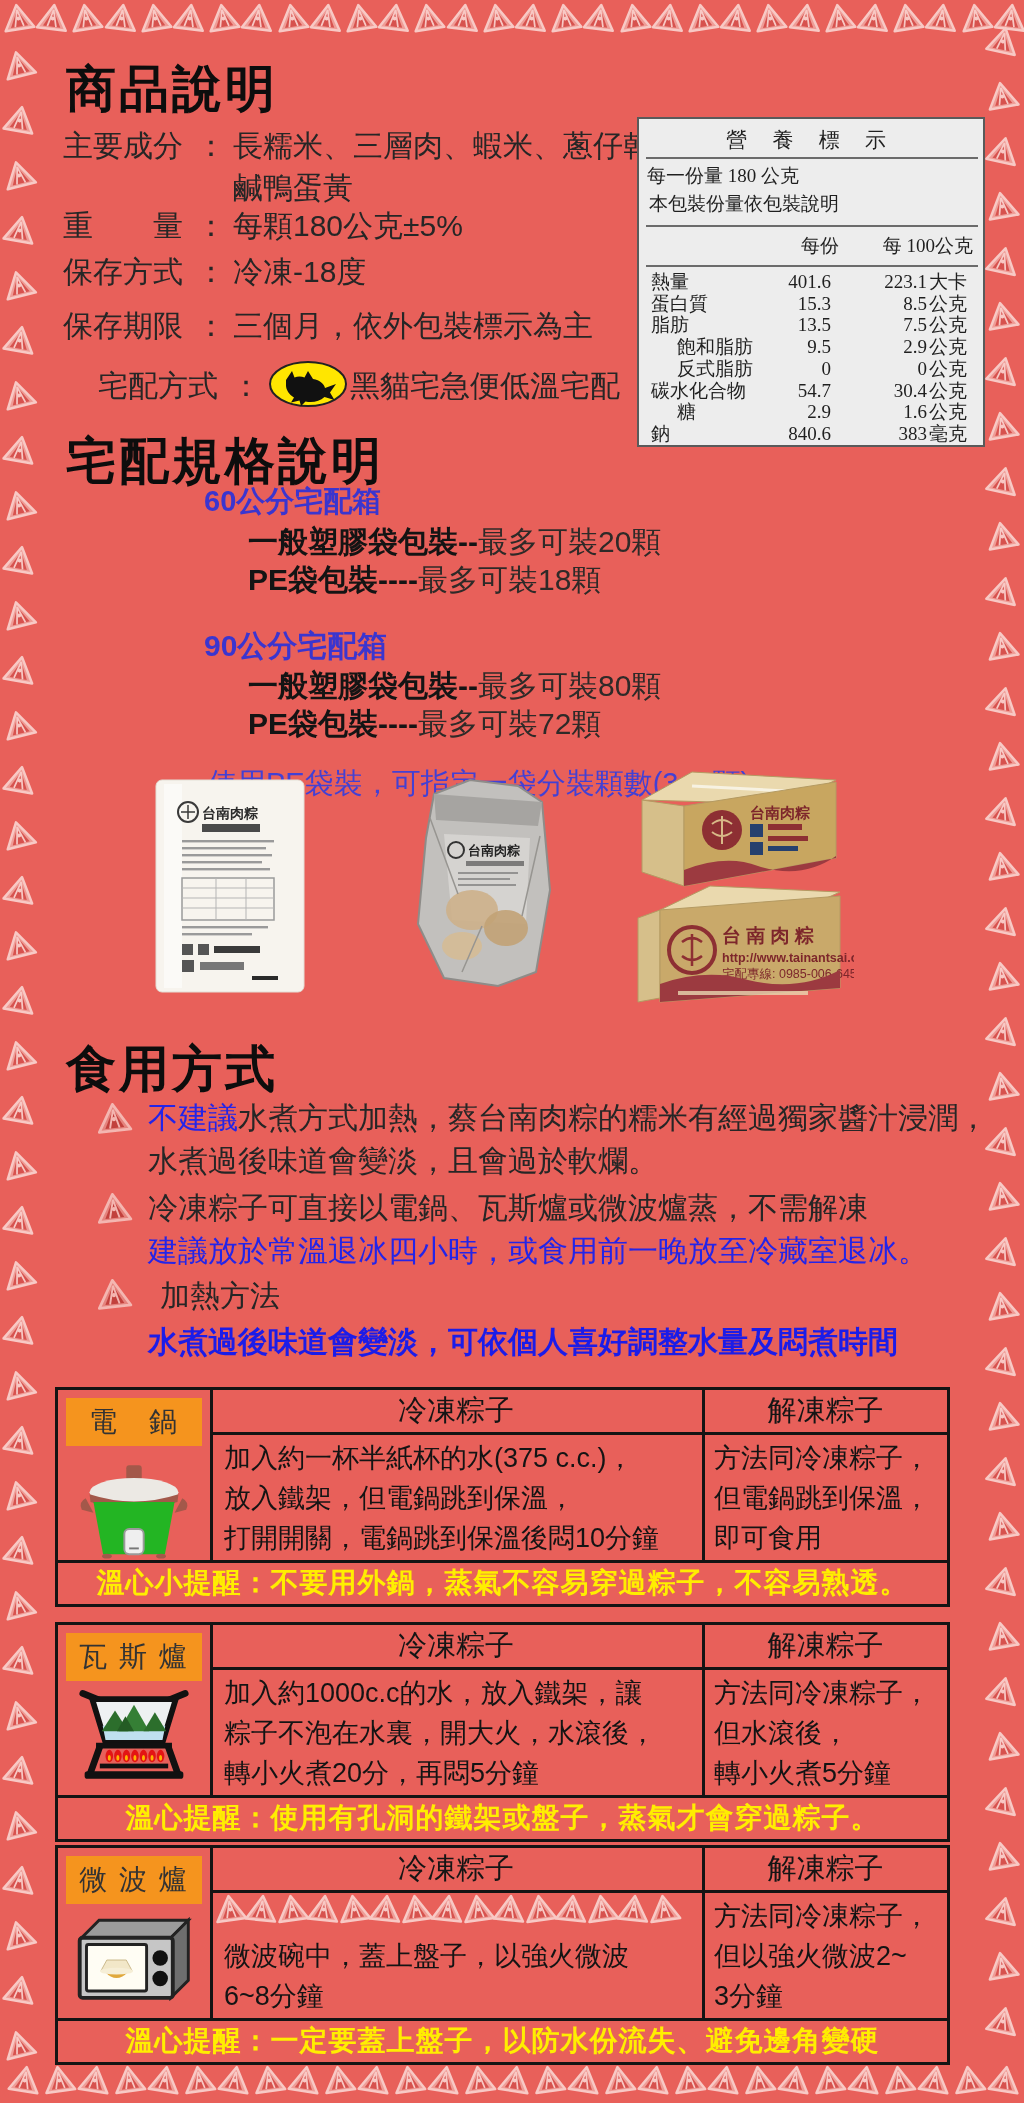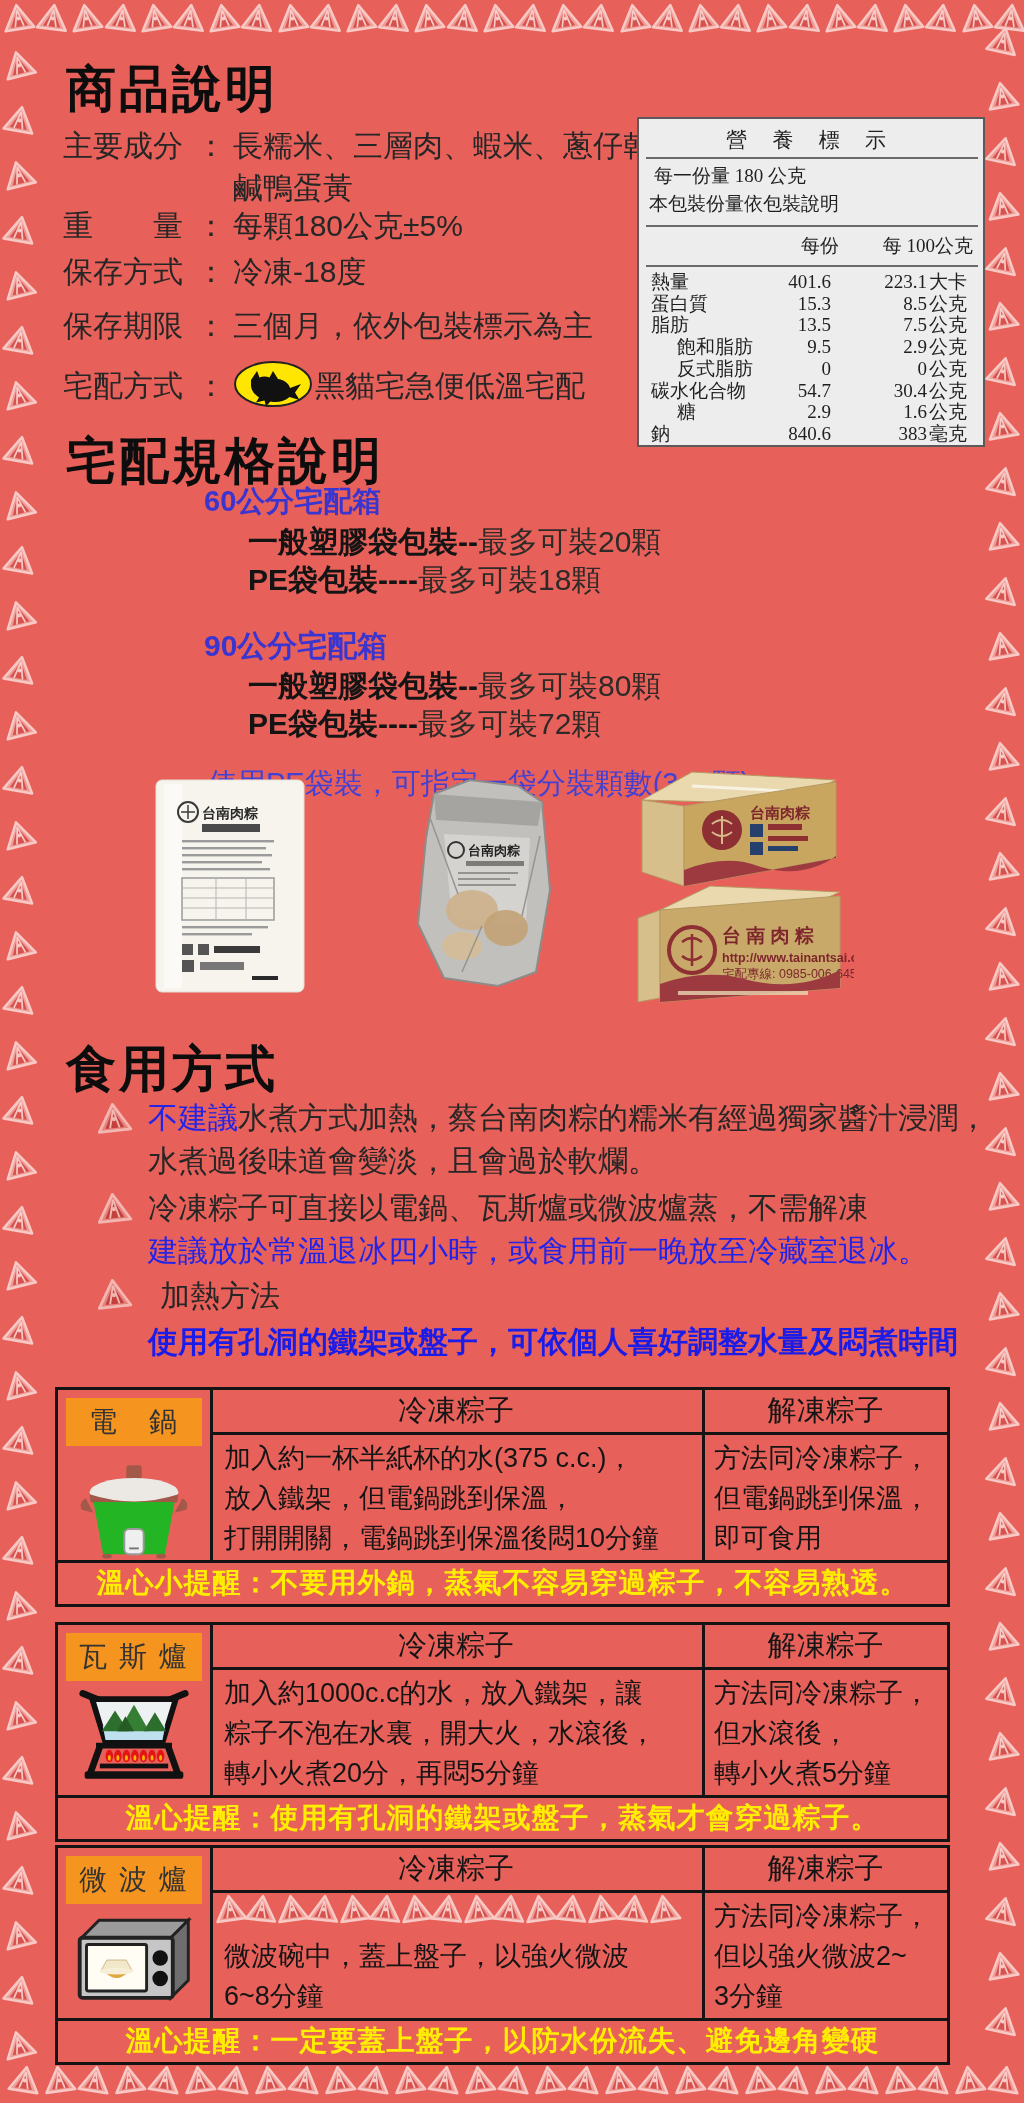--- a/index.html
+++ b/index.html
@@ -839,31 +839,31 @@
     </div>
 
   <h1 class="sec-title" style="left:66px;top:56px;margin:0">商品說明</h1>
 
   <div id="info-rows">
       <div class="info-line nowrap" style="left: 63px; top: 126px;"><span style="display: inline-block; min-width: 126px;">主要成分</span><span style="display: inline-block; width: 44px; text-align: center;">：</span><span>長糯米、三層肉、蝦米、蔥仔乾</span></div>
       <div class="info-line nowrap" style="left: 233px; top: 168px;"><span>鹹鴨蛋黃</span></div>
       <div class="info-line nowrap" style="left: 63px; top: 206px;"><span style="display: inline-block; min-width: 126px;">重　　量</span><span style="display: inline-block; width: 44px; text-align: center;">：</span><span>每顆180公克±5%</span></div>
       <div class="info-line nowrap" style="left: 63px; top: 252px;"><span style="display: inline-block; min-width: 126px;">保存方式</span><span style="display: inline-block; width: 44px; text-align: center;">：</span><span>冷凍-18度</span></div>
       <div class="info-line nowrap" style="left: 63px; top: 306px;"><span style="display: inline-block; min-width: 126px;">保存期限</span><span style="display: inline-block; width: 44px; text-align: center;">：</span><span>三個月，依外包裝標示為主</span></div>
-      <div class="info-line nowrap" style="left: 63px; top: 360px;"><span style="display: inline-block; min-width: 126px;">宅配方式</span><span style="display: inline-block; width: 44px; text-align: center;">：</span><span style="display: inline-block; vertical-align: -12px; margin-right: 2px;"><svg width="80" height="48" viewBox="0 0 80 48">
+      <div class="info-line nowrap" style="left: 63px; top: 360px;"><span style="display: inline-block; min-width: 126px; margin-left: 35px;">宅配方式</span><span style="display: inline-block; width: 44px; text-align: center;">：</span><span style="display: inline-block; vertical-align: -12px; margin-right: 2px;"><svg width="80" height="48" viewBox="0 0 80 48">
   <ellipse cx="40" cy="24" rx="38" ry="22" fill="#ffe600" stroke="#222" stroke-width="2"></ellipse>
   <path d="M18 20 l6 -9 2.5 6.5 c3 -1.5 7 -1.5 10 0 L40 11 l5 8 c7 1 11 5 12 9 l11 -4 -6 8.5 4.5 7.5 -10 -3
            c-5 4.5 -12 6 -19 4.5 L33 46 l-1.5 -5.5 -8.5 2 3 -5 c-5 -3 -8 -8 -8 -12 z" fill="#111"></path>
           </svg></span><span>黑貓宅急便低溫宅配</span></div>
     </div>
 
   <div class="nutri" id="nutrition-box">
       <div class="abs nowrap" style="left: 0px; right: 0px; top: 7px; text-align: center; font-size: 21px; letter-spacing: 10px;">營 養 標 示</div>
       <div class="hr" style="top: 38px;"></div>
-      <div class="abs nowrap" style="left: 15px; top: 44px; font-size: 19px; text-align: right;">每一份量 180 公克</div>
+      <div class="abs nowrap" style="left: 8px; top: 44px; font-size: 19px; text-align: right;">每一份量 180 公克</div>
       <div class="abs nowrap" style="left: 10px; top: 72px; font-size: 19px;">本包裝份量依包裝說明</div>
       <div class="hr" style="top: 106px;"></div>
       <div class="abs nowrap" style="left: 108px; top: 114px; width: 92px; text-align: right; font-size: 19px;">每份</div>
       <div class="abs nowrap" style="left: 210px; top: 114px; width: 124px; text-align: right; font-size: 19px;">每 100公克</div>
       <div class="hr" style="top: 146px;"></div>
       <div class="abs" style="left: 0px; top: 152px; right: 4px;">
         <div class="nutri-row">
           <span class="nm">熱量</span>
           <span class="v1">401.6</span>
           <span class="v2">223.1</span>
@@ -1012,21 +1012,21 @@
         </svg></div>
       <div class="abs nowrap" style="left: 148px; top: 1188px; font-size: 30px; z-index: 2;"><span>冷凍粽子可直接以電鍋、瓦斯爐或微波爐蒸，不需解凍</span></div>
       <div class="abs nowrap" style="left: 148px; top: 1231px; font-size: 30px; z-index: 2;"><span class="blue">建議放於常溫退冰四小時，或食用前一晚放至冷藏室退冰。</span></div>
       <div style="position: absolute; left: 96px; top: 1278px; transform: rotate(-6deg); z-index: 2;"><svg width="36" height="32" viewBox="0 0 34 30">
     <path d="M17 2 L32 27 L2 27 Z" fill="#e5837d" stroke="#f4b6b1" stroke-width="2.6" stroke-linejoin="round"></path>
     <path d="M17 7 L26 24.5 L8 24.5 Z" fill="#c2413d"></path>
     <path d="M17 7 L12.5 24.5 M17 7 L21.5 24.5" stroke="#f4b6b1" stroke-width="1.8" fill="none"></path>
     <circle cx="17" cy="16" r="2" fill="#f4b6b1"></circle>
         </svg></div>
       <div class="abs nowrap" style="left: 160px; top: 1276px; font-size: 30px; z-index: 2;"><span>加熱方法</span></div>
-      <div class="abs nowrap" style="left: 148px; top: 1322px; font-size: 30px; font-weight: 800; color: var(--bold-blue,#1c1ce8); z-index: 2;">使用有孔洞的鐵架或盤子，可依個人喜好調整水量及悶煮時間</div>
+      <div class="abs nowrap" style="left: 148px; top: 1322px; font-size: 30px; font-weight: 800; color: var(--bold-blue,#1c1ce8); z-index: 2;">水煮過後味道會變淡，可依個人喜好調整水量及悶煮時間</div>
     </div>
 
   <div id="tables-block">
       <div class="htable" style="top: 1387px;">
         <div class="hline" style="left: 152px; top: 0px; width: 2.5px; height: 170px;"></div>
         <div class="hline" style="left: 644px; top: 0px; width: 2.5px; height: 170px;"></div>
         <div class="hline" style="left: 152px; top: 42px; width: 737px; height: 2.5px;"></div>
         <div class="hline" style="left: 0px; top: 170px; width: 889px; height: 2.5px;"></div>
         <div class="cook-label">電　鍋</div>
         <div class="abs" style="left: 0px; top: 56px; width: 152px; height: 114px; display: flex; align-items: center; justify-content: center;">

